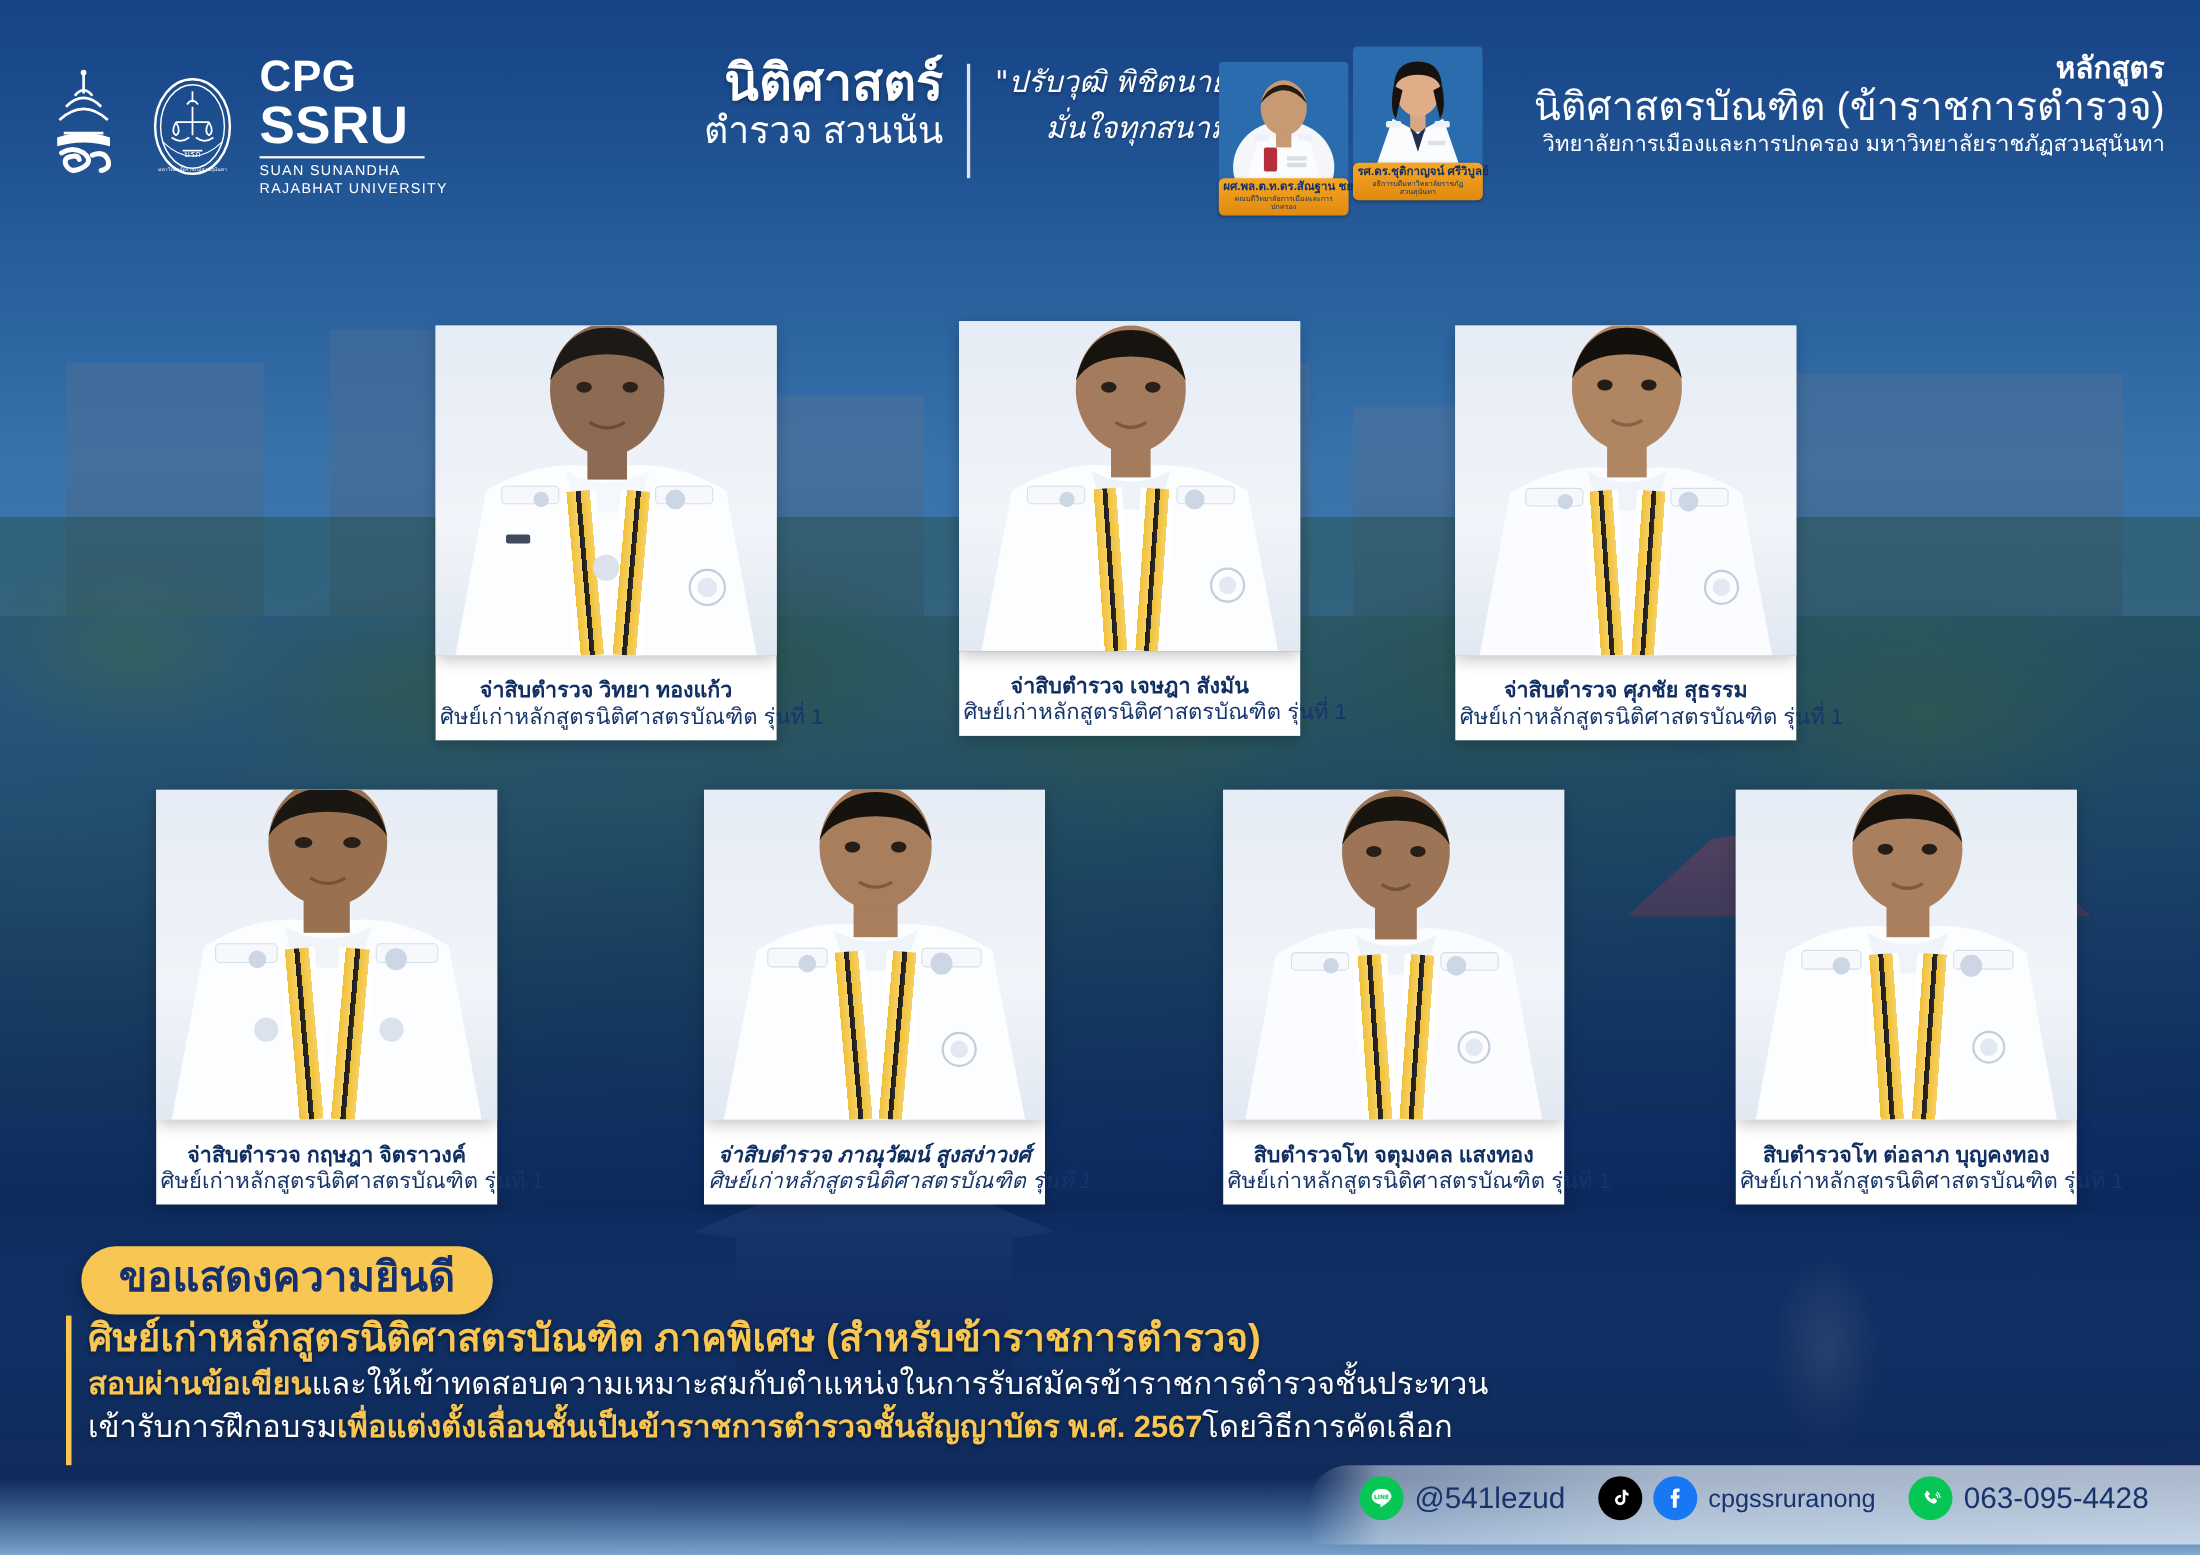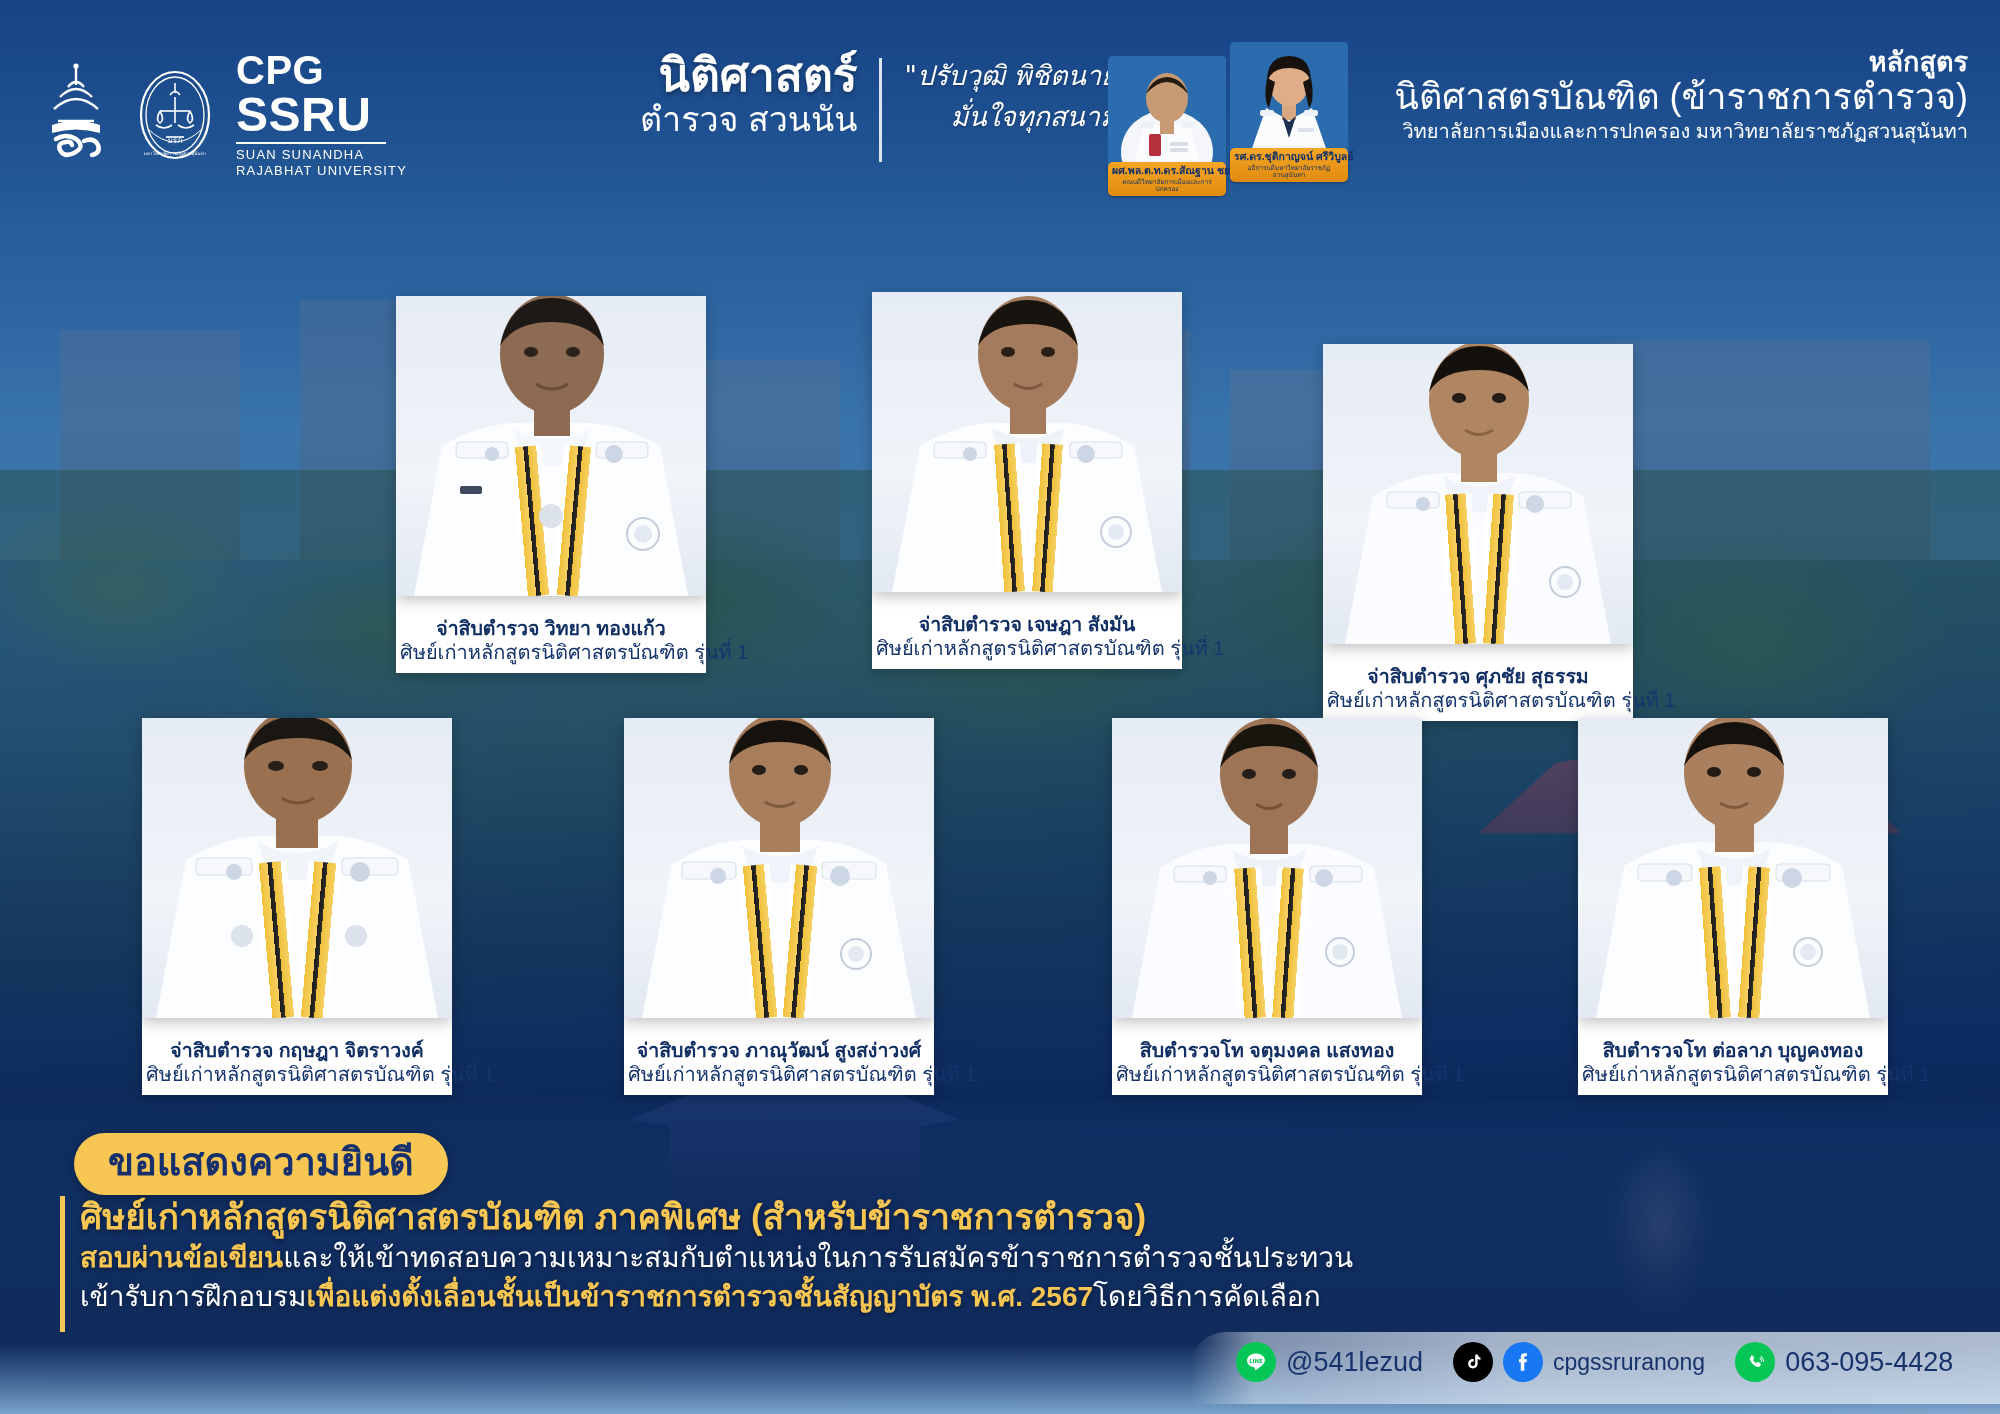--- a/index.html
+++ b/index.html
@@ -420,21 +420,21 @@
           <circle cx="244" cy="240" r="8" fill="#e3e9f2"></circle>
         </svg>
       </div>
     </div>
     <div class="card-label">
       <div class="card-name">จ่าสิบตำรวจ เจษฎา  สังมัน</div>
       <div class="card-sub">ศิษย์เก่าหลักสูตรนิติศาสตรบัณฑิต รุ่นที่ 1</div>
     </div>
   </div>
 
-  <div class="card" style="left:1323px; top:296px;margin-top:48px;">
+  <div class="card" style="left:1323px; top:296px;">
     <div class="card-photo">
       <div class="frame">
         <svg viewBox="0 0 310 300" width="310" height="300">
           <rect width="310" height="300" fill="url(#g1)"></rect>
           <path d="M22 300 L50 152 Q104 120 156 132 Q208 120 260 152 L288 300 Z" fill="#fbfcff"></path>
           <rect x="138" y="90" width="36" height="48" fill="#b08561"></rect>
           <ellipse cx="156" cy="56" rx="50" ry="58" fill="#b08561"></ellipse>
           <path d="M106 48 q10 -46 50 -46 q40 0 50 46 q-13 -22 -50 -22 q-37 0 -50 22z" fill="#14110d"></path>
           <ellipse cx="136" cy="54" rx="7" ry="5" fill="#241c17"></ellipse>
           <ellipse cx="176" cy="54" rx="7" ry="5" fill="#241c17"></ellipse>
@@ -480,21 +480,21 @@
           <circle cx="214" cy="218" r="11" fill="#dbe2ec"></circle>
         </svg>
       </div>
     </div>
     <div class="card-label">
       <div class="card-name">จ่าสิบตำรวจ กฤษฎา จิตราวงค์</div>
       <div class="card-sub">ศิษย์เก่าหลักสูตรนิติศาสตรบัณฑิต รุ่นที่ 1</div>
     </div>
   </div>
 
-  <div class="card" style="left:624px; top:718px;">
+  <div class="card" style="left:640px; top:718px;font-style:italic;">
     <div class="card-photo">
       <div class="frame">
         <svg viewBox="0 0 310 300" width="310" height="300">
           <rect width="310" height="300" fill="url(#g1)"></rect>
           <path d="M18 300 L48 146 Q102 112 156 126 Q210 112 262 146 L292 300 Z" fill="#fcfdff"></path>
           <rect x="136" y="86" width="40" height="48" fill="#a87e5c"></rect>
           <ellipse cx="156" cy="52" rx="51" ry="57" fill="#a87e5c"></ellipse>
           <path d="M105 46 q10 -44 51 -44 q41 0 51 44 q-13 -22 -51 -22 q-38 0 -51 22z" fill="#16130f"></path>
           <ellipse cx="135" cy="52" rx="7" ry="5" fill="#251d17"></ellipse>
           <ellipse cx="177" cy="52" rx="7" ry="5" fill="#251d17"></ellipse>

